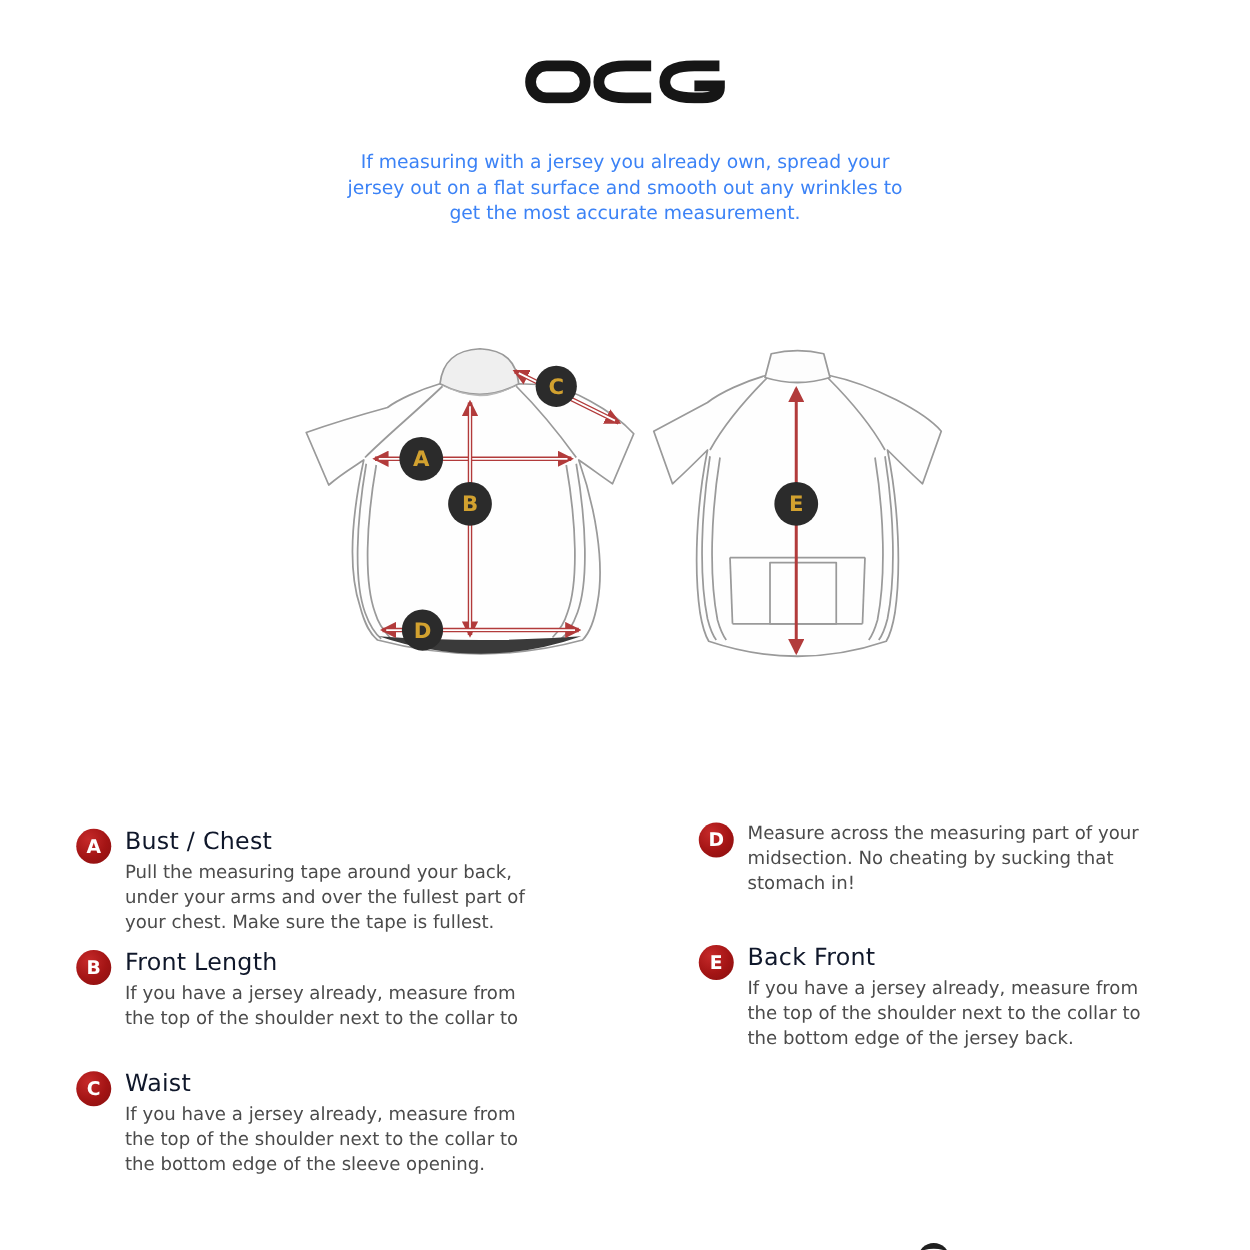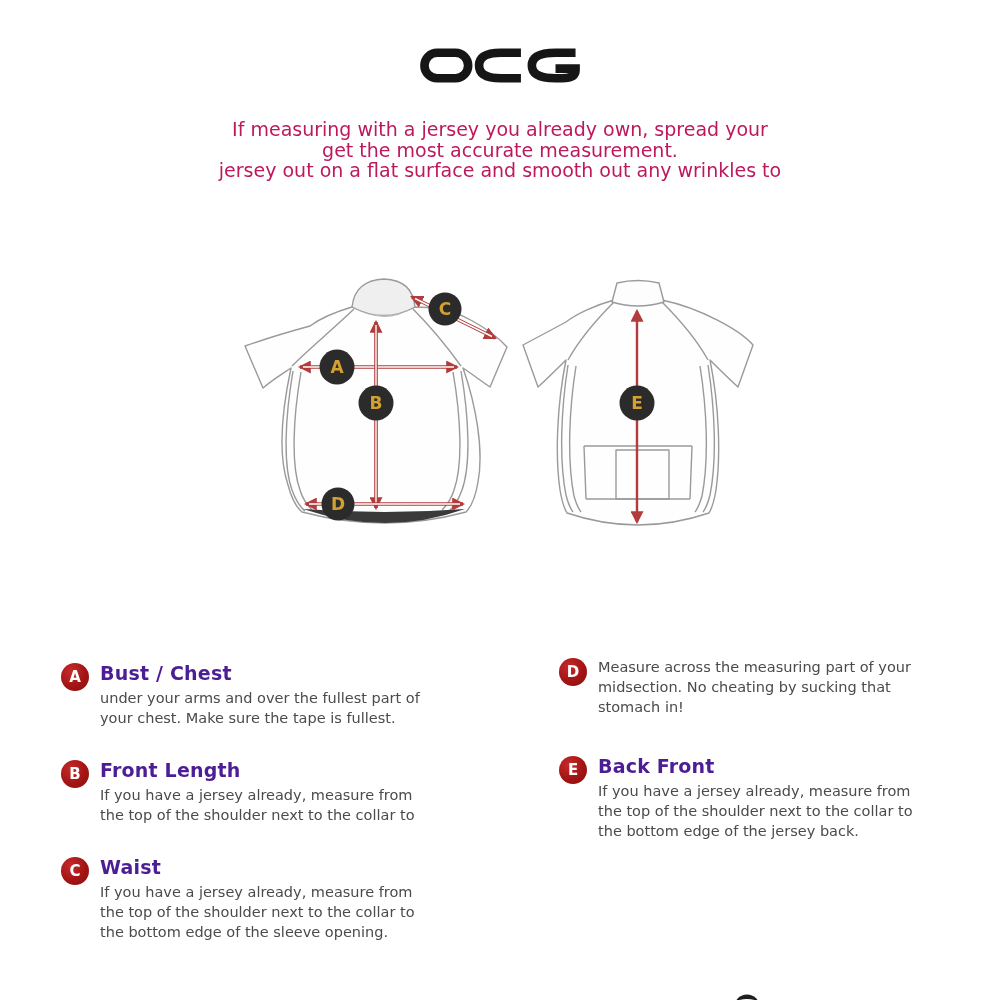--- a/index.html
+++ b/index.html
@@ -4,32 +4,32 @@
 <style>
   html,body{margin:0;padding:0;background:#fff;}
   .page{
     position:relative;width:1000px;height:1000px;background:#ffffff;overflow:hidden;
     font-family:"DejaVu Sans","Liberation Sans",sans-serif;color:#1a1a1a;
   }
   
   .logo-wrap{position:absolute;top:48px;left:0;right:0;display:flex;justify-content:center;}
   
   .intro{position:absolute;top:119px;left:0;right:0;text-align:center;
-         font-size:19px;line-height:20.5px;color:#be185d;}
+         font-size:15px;line-height:20.5px;color:#3b82f6;}
   
   .diagram{position:absolute;top:250px;left:0;width:1000px;height:340px;}
   
   .sect{position:absolute;display:flex;align-items:flex-start;}
   .col-left .sect-text{width:360px;}
   .col-right .sect-text{width:350px;}
   .lbadge{flex:0 0 auto;width:28px;height:28px;border-radius:50%;
           background:radial-gradient(circle at 35% 30%, #c62a2a 0%, #a31414 55%, #871010 100%);
           color:#fff;font-weight:bold;font-size:15px;display:flex;align-items:center;justify-content:center;
           margin-right:11px;margin-top:1px;}
-  .sect-text h3{margin:0 0 4px 0;font-size:19px;font-weight:bold;color:#4c1d95;letter-spacing:.2px;}
+  .sect-text h3{margin:0 0 4px 0;font-size:19px;font-weight:normal;color:#0f172a;letter-spacing:.2px;}
   .sect-text .line{font-size:14.5px;line-height:20px;color:#4b4b4b;}
   
   .footer{position:absolute;left:733px;top:993px;display:flex;align-items:flex-end;}
   .footer .domain{font-size:13px;color:#ef4444;margin-left:7px;}
 </style>
 </head>
 <body>
 
 <div class="page">
 
@@ -38,22 +38,22 @@
       <g fill="none" stroke="#161616" stroke-width="9.5">
         <rect x="6" y="5" width="48" height="28" rx="14"></rect>
         <path d="M112 5 L90 5 Q66 5 66 19 Q66 33 90 33 L112 33"></path>
         <path d="M172 5 L150 5 Q124 5 124 19 Q124 33 150 33 L157 33 Q172 33 172 24 L172 22.5 L150 22.5"></path>
       </g>
     </svg>
   </div>
 
   <div class="intro">
     <div>If measuring with a jersey you already own, spread your</div>
+    <div>jersey out on a flat surface and smooth out any wrinkles to</div>
     <div>get the most accurate measurement.</div>
-    <div>jersey out on a flat surface and smooth out any wrinkles to</div>
   </div>
 
   <div class="diagram">
     <svg width="1000" height="340" viewBox="0 0 1000 340">
       <defs>
         <marker id="ah" viewBox="0 0 12 12" refX="10" refY="6" markerWidth="13" markerHeight="13" markerUnits="userSpaceOnUse" orient="auto-start-reverse">
           <path d="M0,0 L12,6 L0,12 Z" fill="#b23b3b"></path>
         </marker>
       </defs>
 
@@ -167,20 +167,21 @@
     </svg>
   </div>
 
   <div class="col-left">
     <div class="sect" style="left:61px;top:662px;">
       <span class="lbadge">
           <span>A</span>
         </span>
       <div class="sect-text">
         <h3>Bust / Chest</h3>
+        <div class="line">Pull the measuring tape around your back,</div>
         <div class="line">under your arms and over the fullest part of</div>
         <div class="line">your chest. Make sure the tape is fullest.</div>
       </div>
     </div>
     <div class="sect" style="left:61px;top:759px;">
       <span class="lbadge">
           <span>B</span>
         </span>
       <div class="sect-text">
         <h3>Front Length</h3>

